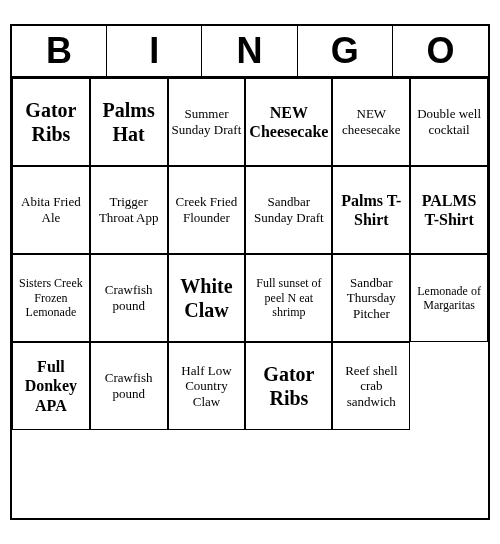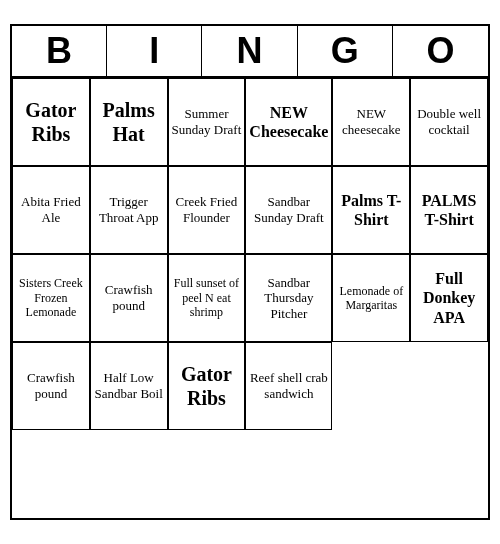--- a/index.html
+++ b/index.html
@@ -80,22 +80,23 @@
       <div class="bingo-cell">NEW cheesecake</div>
       <div class="bingo-cell">Double well cocktail</div>
       <div class="bingo-cell">Abita Fried Ale</div>
       <div class="bingo-cell">Trigger Throat App</div>
       <div class="bingo-cell">Creek Fried Flounder</div>
       <div class="bingo-cell">Sandbar Sunday Draft</div>
       <div class="bingo-cell medium-text">Palms T-Shirt</div>
       <div class="bingo-cell medium-text">PALMS T-Shirt</div>
       <div class="bingo-cell small-text">Sisters Creek Frozen Lemonade</div>
       <div class="bingo-cell">Crawfish pound</div>
+      <div class="bingo-cell large-text">White Claw</div>
       <div class="bingo-cell small-text">Full sunset of peel N eat shrimp</div>
       <div class="bingo-cell">Sandbar Thursday Pitcher</div>
       <div class="bingo-cell small-text">Lemonade of Margaritas</div>
       <div class="bingo-cell medium-text">Full Donkey APA</div>
       <div class="bingo-cell">Crawfish pound</div>
-      <div class="bingo-cell">Half Low Sandbar Boil</div>
+      <div class="bingo-cell">Half Low Country Claw</div>
       <div class="bingo-cell large-text">Gator Ribs</div>
       <div class="bingo-cell">Reef shell crab sandwich</div>
     </div>
 </div>
 
 </body></html>

